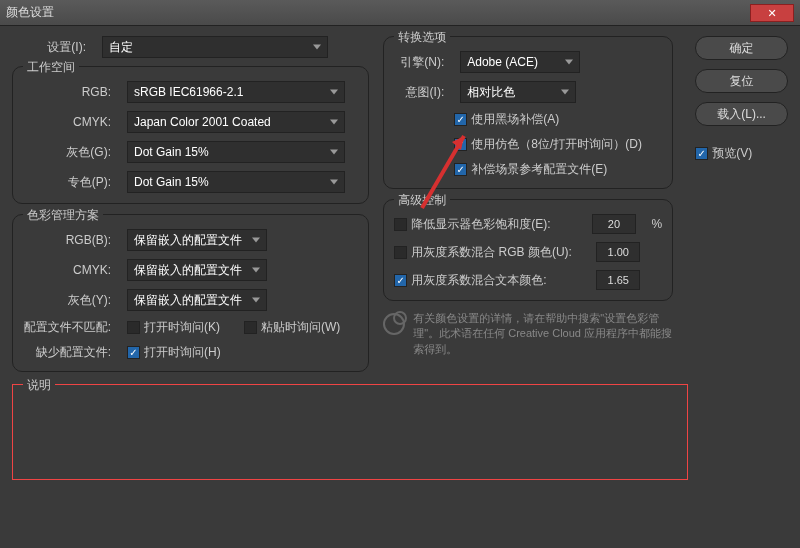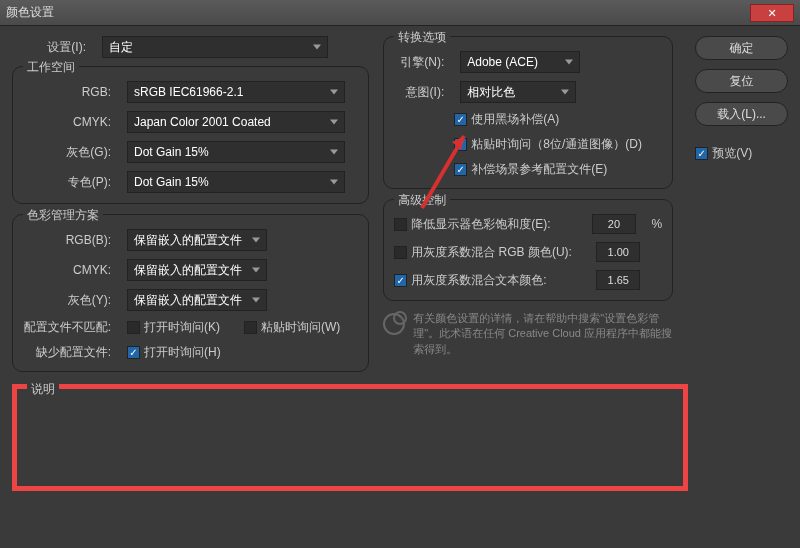--- a/index.html
+++ b/index.html
@@ -20,21 +20,21 @@
 .side-col { width: 94px; display: flex; flex-direction: column; gap: 9px; margin-left: 8px; }
 .btn { background: #4a4a4a; border: 1px solid #222; border-radius: 12px; color: #ddd; height: 24px; font-size: 12px; text-align: center; line-height: 22px; cursor: pointer; }
 .chk { display: inline-flex; align-items: center; cursor: pointer; }
 .chk-box { width: 13px; height: 13px; border: 1px solid #222; background: #2a2a2a; margin-right: 4px; display: inline-flex; align-items: center; justify-content: center; font-size: 10px; color: #fff; }
 .chk-box.on { background: #2266aa; }
 .num-box { width: 44px; height: 20px; background: #2f2f2f; border: 1px solid #222; color: #ddd; text-align: center; font-size: 11px; line-height: 18px; }
 .info-row { display: flex; gap: 8px; margin-top: 8px; }
 .info-icon { width: 22px; height: 22px; border: 2px solid #666; border-radius: 50%; position: relative; flex-shrink: 0; margin-top: 2px; }
 .info-icon::before { content: ""; position: absolute; width: 10px; height: 10px; border: 2px solid #666; border-radius: 50%; top: -4px; right: -4px; }
 .info-text { font-size: 11px; color: #888; line-height: 1.4; }
-.desc-box { border: 5px solid #ef4444; height: 107px; width: 676px; margin-top: 2px; position: relative; padding: 14px 18px; }
+.desc-box { border: 1px solid #ef4444; height: 96px; width: 676px; margin-top: 2px; position: relative; padding: 14px 18px; }
 .desc-title { position: absolute; top: -8px; left: 10px; background: #3a3a3a; padding: 0 4px; }
 .arrow { position: absolute; left: 414px; top: 106px; width: 58px; height: 86px; pointer-events: none; }
 .arrow svg { width: 100%; height: 100%; }
 </style>
 </head>
 <body>
 
 <div class="titlebar">
   <span class="titlebar-title">颜色设置</span>
   <div class="close-btn">✕</div>
@@ -146,21 +146,21 @@
           </div>
         <div class="row" style="padding-left:60px">
             <label class="chk">
               <span class="chk-box on">✓</span>
               <span>使用黑场补偿(A)</span>
             </label>
           </div>
         <div class="row" style="padding-left:60px">
             <label class="chk">
               <span class="chk-box on">✓</span>
-              <span>粘贴时询问（8位/通道图像）(D)</span>
+              <span>使用仿色（8位/打开时询问）(D)</span>
             </label>
           </div>
         <div class="row" style="padding-left:60px;margin-bottom:0">
             <label class="chk">
               <span class="chk-box on">✓</span>
               <span>补偿场景参考配置文件(E)</span>
             </label>
           </div>
       </div>
 

